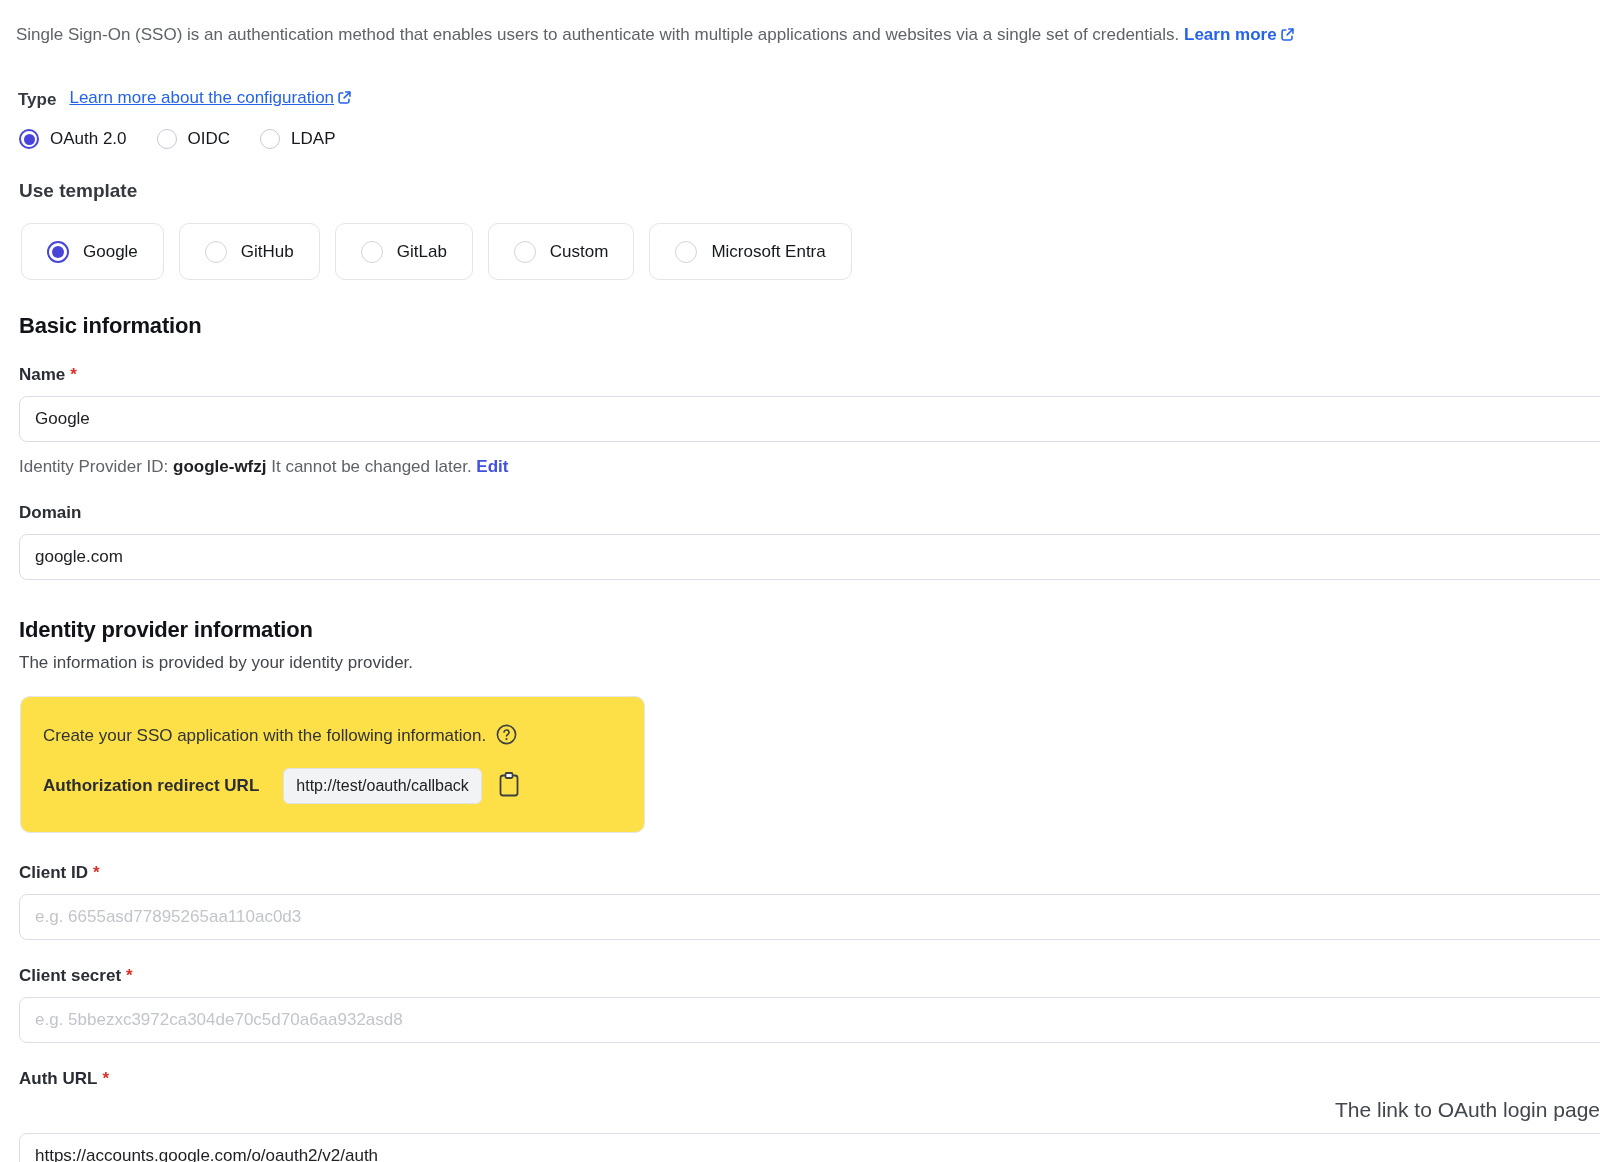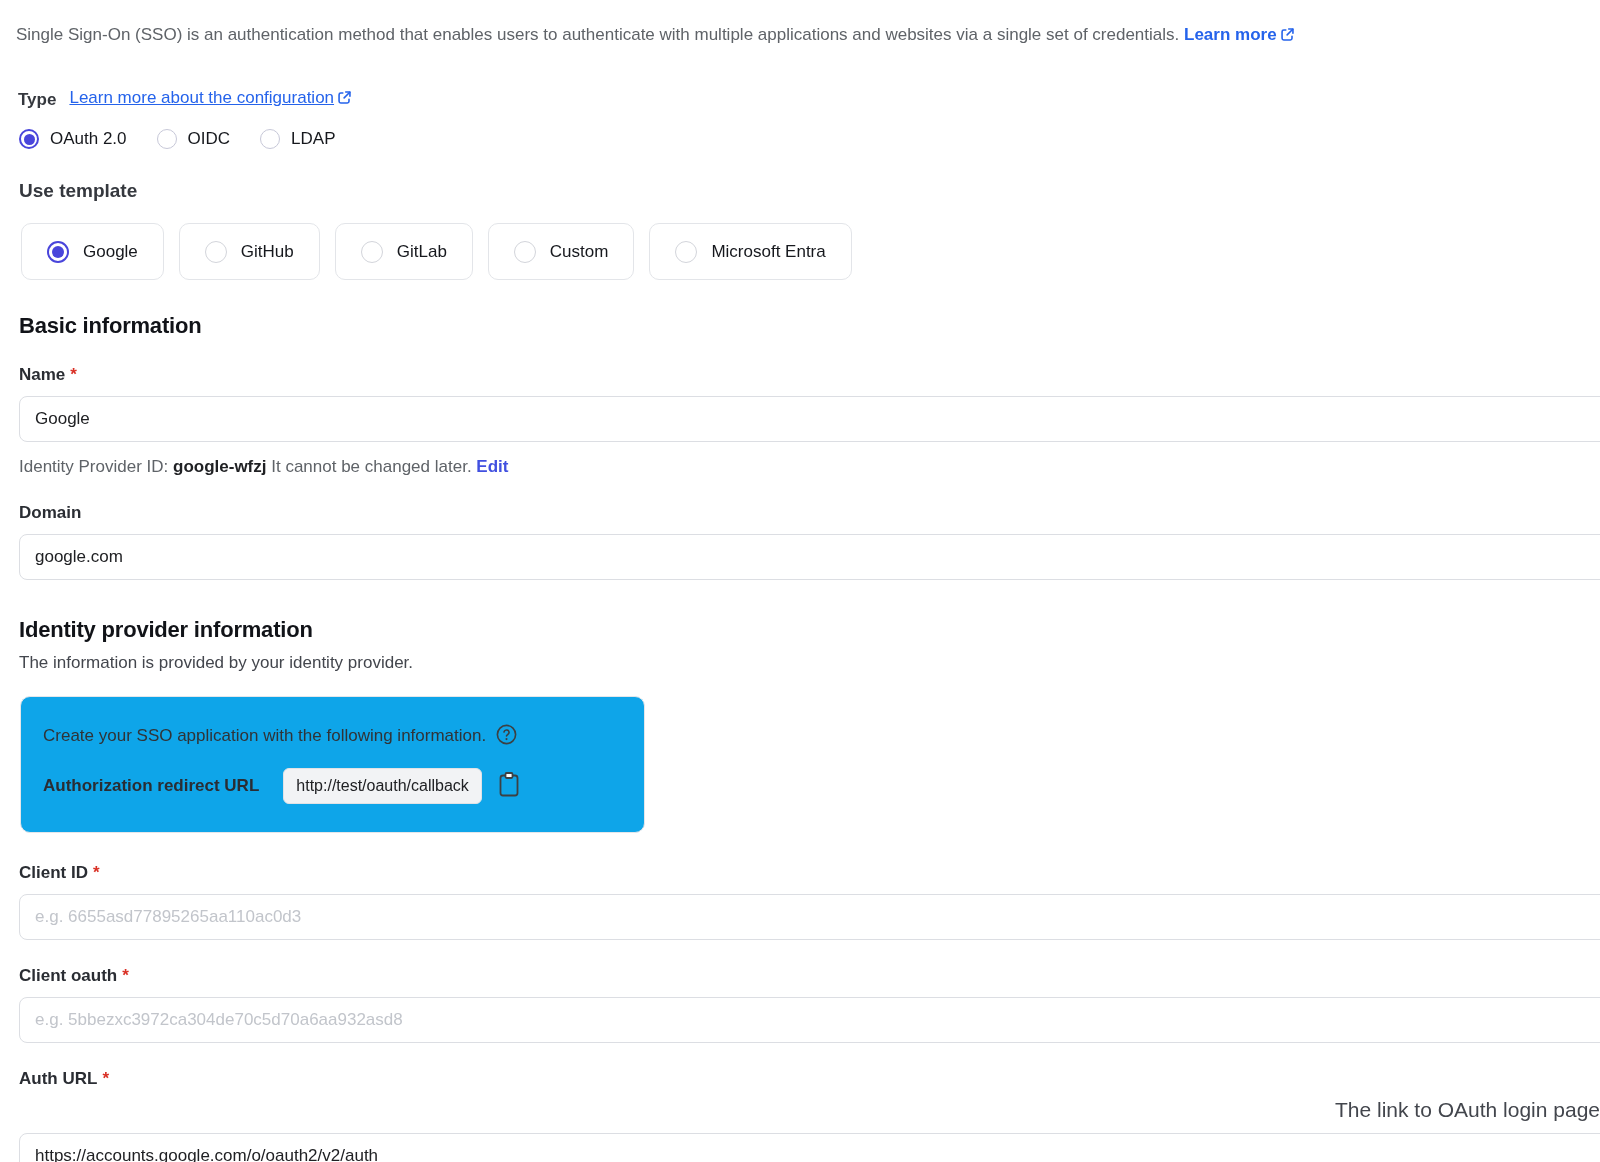--- a/index.html
+++ b/index.html
@@ -96,21 +96,21 @@
   .edit-link { color: #4150e0; font-weight: 600; }
 
   .field-helper { margin: 9px 0 0 19px; font-size: 21px; color: #43464d; text-align: right; }
 
   
   .callout {
     margin: 23px 0 0 20px;
     width: 625px;
     border: 1px solid #e4e6ea; border-radius: 10px;
     padding: 26px 22px 28px 22px;
-    background: #0ea5e9;
+    background: #fde047;
   }
   .callout-line1 {
     display: flex; align-items: center; gap: 9px;
     font-size: 17px; color: #303337;
   }
   .callout-line2 {
     margin-top: 19px;
     display: flex; align-items: center;
   }
   .redirect-label { font-size: 17px; font-weight: 600; color: #2a2d33; }
@@ -238,21 +238,21 @@
     </div>
   </div>
 
   <div class="field-label" style="margin-top:30px">
     <span>Client ID</span>
     <span class="req">*</span>
   </div>
   <input class="text-input" type="text" placeholder="e.g. 6655asd77895265aa110ac0d3" style="">
 
   <div class="field-label">
-    <span>Client oauth</span>
+    <span>Client secret</span>
     <span class="req">*</span>
   </div>
   <input class="text-input" type="text" placeholder="e.g. 5bbezxc3972ca304de70c5d70a6aa932asd8" style="">
 
   <div class="field-label">
     <span>Auth URL</span>
     <span class="req">*</span>
   </div>
   <div class="field-helper">The link to OAuth login page</div>
   <input class="text-input" type="text" value="https://accounts.google.com/o/oauth2/v2/auth" style="">

